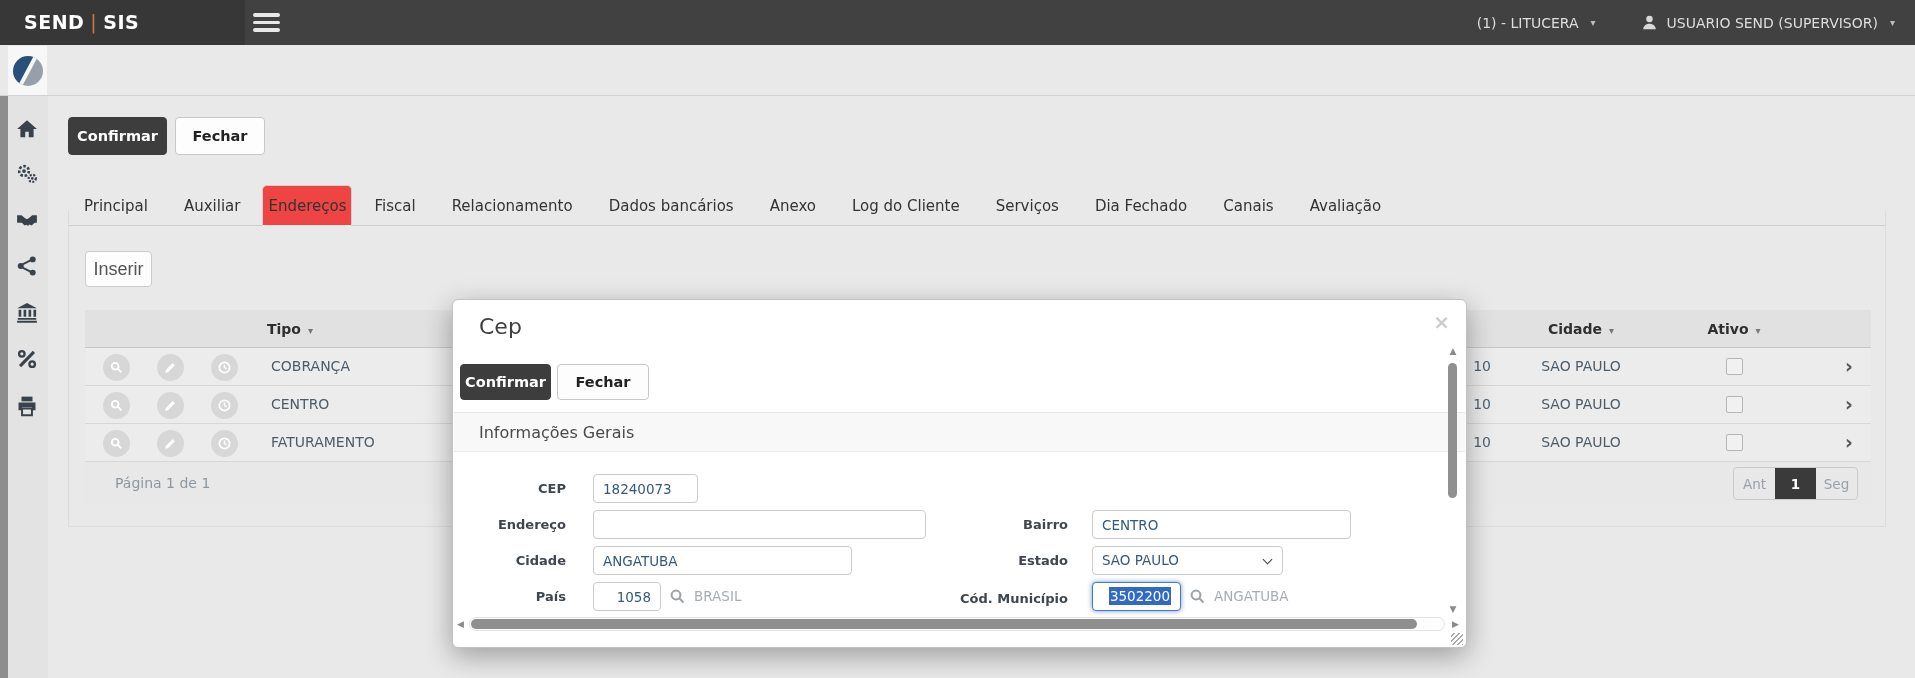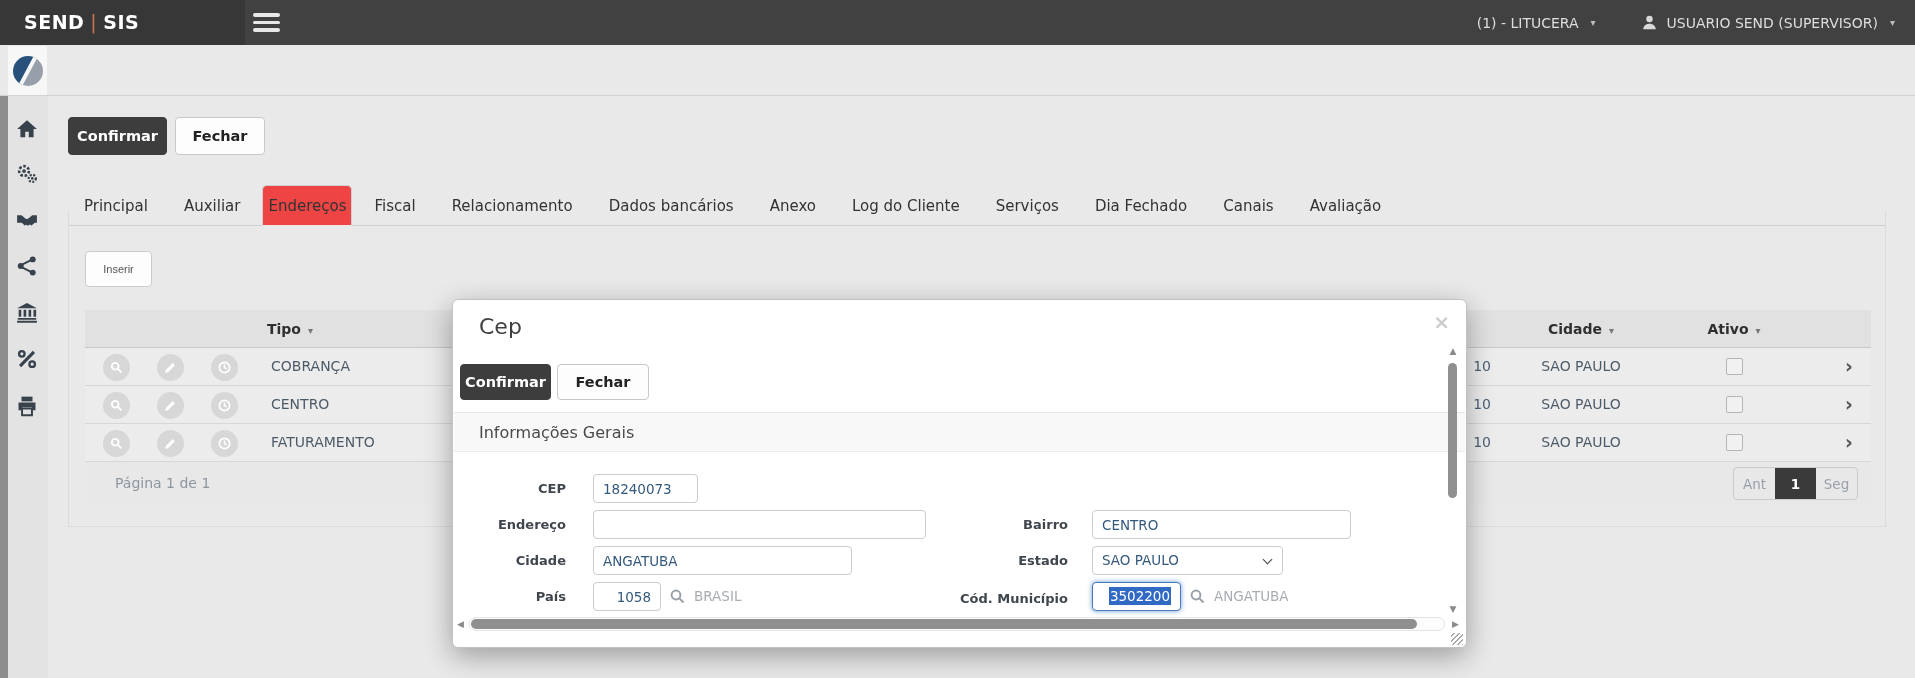--- a/index.html
+++ b/index.html
@@ -39,21 +39,21 @@
   .toolbar-close   { position:absolute; left:175px; top:117px; width:90px; height:38px; line-height:36px; }
 
   
   .tabs { position:absolute; left:68px; top:185px; width:1818px; height:41px; display:flex; gap:36px; padding-left:16px; align-items:flex-end; }
   .tabs:after { content:""; position:absolute; left:0; right:0; bottom:0; height:1px; background:#cfcfcf; }
   .tab { height:40px; line-height:40px; font-size:15px; color:#333; cursor:pointer; white-space:nowrap; }
   .tab.active { position:relative; z-index:2; height:41px; background:#ef4444; border:1px solid #cfcfcf; border-bottom:1px solid #e9e9e9; border-radius:5px 5px 0 0; padding:0 5px; margin:0 -14px; }
 
   
   .panel { position:absolute; left:68px; top:211px; width:1818px; height:316px; border:1px solid #dcdcdc; border-top:none; }
-  .btn-insert { position:absolute; left:16px; top:40px; width:67px; height:36px; background:#fdfdfd; border:1px solid #ccc; border-radius:4px; color:#555; font-size:11px; cursor:pointer; }
+  .btn-insert { position:absolute; left:16px; top:40px; width:67px; height:36px; background:#fdfdfd; border:1px solid #ccc; border-radius:4px; color:#555; font-size:18px; cursor:pointer; }
   .table { position:absolute; left:16px; top:99px; width:1786px; }
   .thead { position:relative; height:38px; background:#e1e1e1; border-bottom:1px solid #c8c8c8; font-weight:bold; font-size:14px; color:#2f2f2f; }
   .th { position:absolute; top:0; line-height:38px; text-align:center; cursor:pointer; }
   .th .caret { font-size:10px; color:#777; margin-left:7px; font-weight:normal; }
   .trow { position:relative; height:38px; background:#ececec; border-bottom:1px solid #d7d7d7; font-size:14px; color:#4d5b68; }
   .row-actions { position:absolute; left:18px; top:5.5px; display:flex; gap:27px; }
   .action-circle { width:27px; height:27px; border-radius:50%; background:#d7d7d7; display:flex; align-items:center; justify-content:center; cursor:pointer; }
   .action-circle svg { width:15px; height:15px; }
   .cell-tipo { position:absolute; left:186px; top:0; line-height:37px; }
   .cell-partial { position:absolute; left:1360px; width:46px; top:0; line-height:37px; text-align:right; color:#4d6174; }

